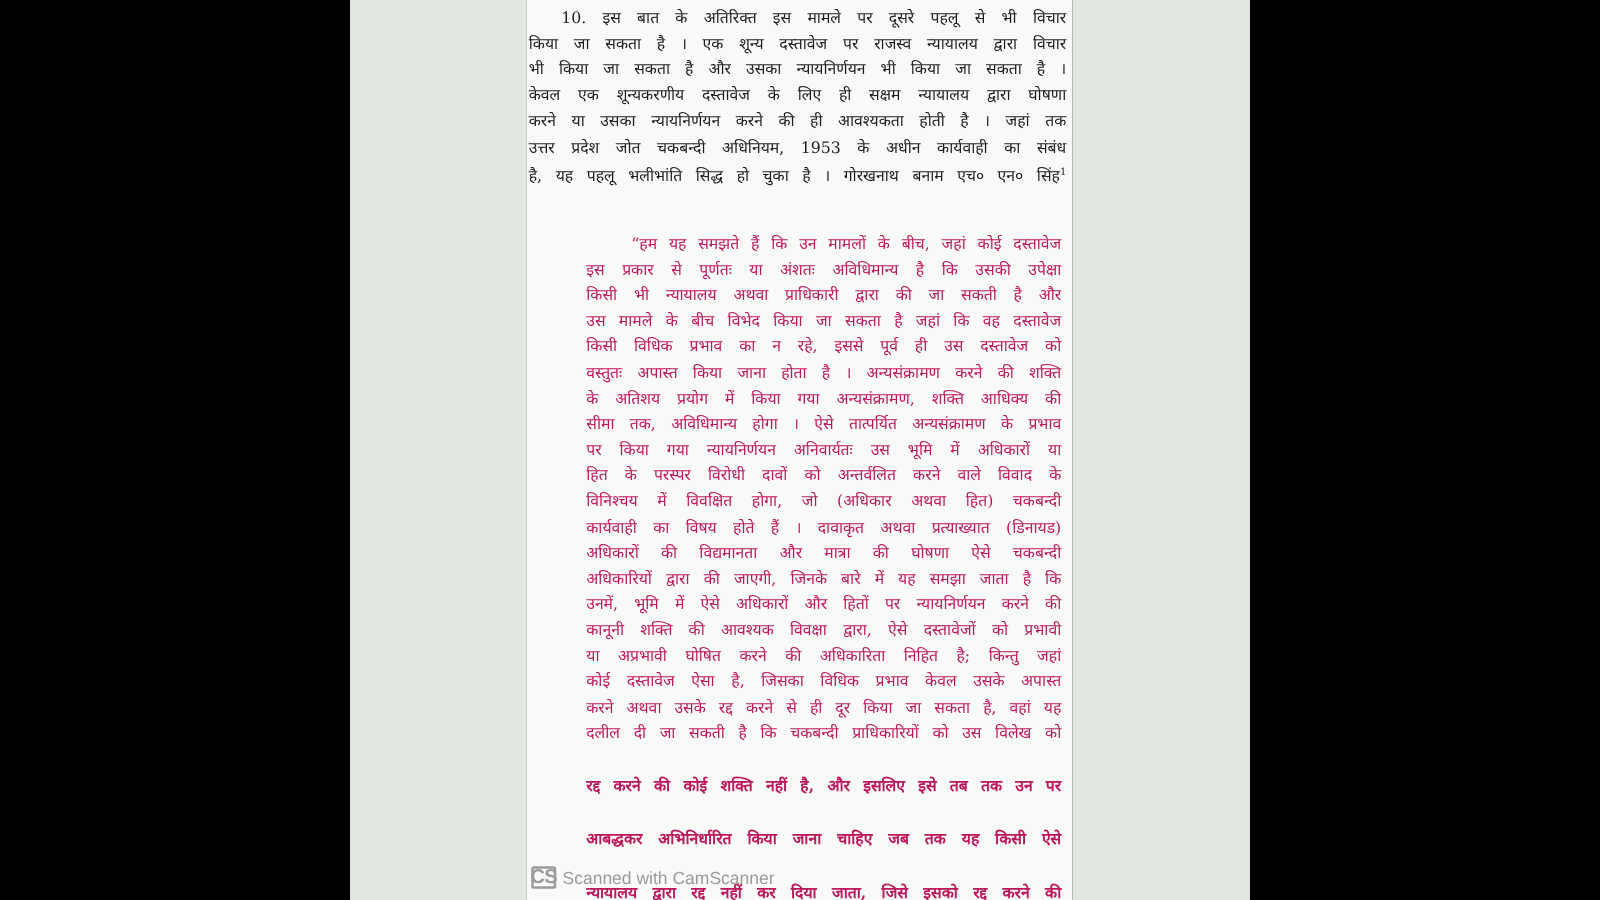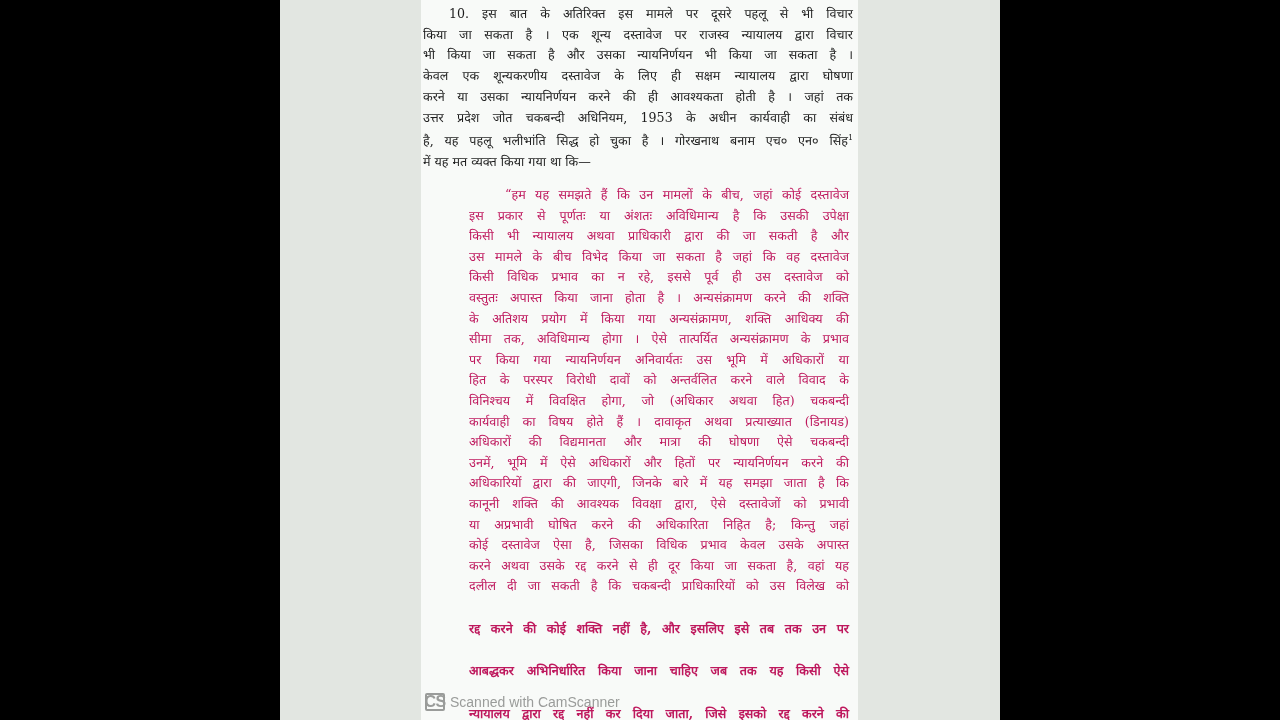--- a/index.html
+++ b/index.html
@@ -51,39 +51,38 @@
 
 <div class="page">
   <div class="para p1">
     <span class="line" style="padding-left:26px;">10. इस बात के अतिरिक्त इस मामले पर दूसरे पहलू से भी विचार</span>
     <span class="line">किया जा सकता है । एक  शून्य दस्तावेज पर राजस्व  न्यायालय द्वारा विचार</span>
     <span class="line">भी किया जा  सकता है और उसका  न्यायनिर्णयन भी  किया जा सकता है ।</span>
     <span class="line">केवल  एक शून्यकरणीय  दस्तावेज के लिए ही  सक्षम न्यायालय द्वारा घोषणा</span>
     <span class="line">करने या उसका  न्यायनिर्णयन करने की ही आवश्यकता होती है । जहां तक</span>
     <span class="line">उत्तर प्रदेश जोत चकबन्दी  अधिनियम, 1953 के  अधीन कार्यवाही का संबंध</span>
     <span class="line"><span>है, यह पहलू भलीभांति सिद्ध हो चुका है । गोरखनाथ बनाम एच० एन० सिंह</span><sup>1</sup></span>
-    <span class="line last">में यह मत व्यक्त किया गया था कि—</span>
   </div>
 
   <div class="quote">
     <span class="line" style="padding-left:36px;">“हम यह समझते हैं कि उन मामलों के बीच, जहां कोई दस्तावेज</span>
     <span class="line">इस  प्रकार से पूर्णतः या  अंशतः अविधिमान्य है  कि उसकी  उपेक्षा</span>
     <span class="line">किसी भी  न्यायालय अथवा प्राधिकारी  द्वारा की जा  सकती है और</span>
     <span class="line">उस मामले के बीच विभेद किया जा सकता है  जहां कि वह  दस्तावेज</span>
     <span class="line">किसी  विधिक प्रभाव  का न रहे,  इससे पूर्व ही  उस  दस्तावेज को</span>
     <span class="line">वस्तुतः अपास्त  किया जाना होता है । अन्यसंक्रामण  करने की शक्ति</span>
     <span class="line">के अतिशय  प्रयोग में किया  गया अन्यसंक्रामण,  शक्ति आधिक्य की</span>
     <span class="line">सीमा तक, अविधिमान्य होगा । ऐसे तात्पर्यित  अन्यसंक्रामण के प्रभाव</span>
     <span class="line">पर किया गया  न्यायनिर्णयन अनिवार्यतः  उस भूमि में  अधिकारों या</span>
     <span class="line">हित के  परस्पर विरोधी  दावों को अन्तर्वलित  करने वाले विवाद के</span>
     <span class="line">विनिश्चय में  विवक्षित होगा, जो  (अधिकार अथवा हित)  चकबन्दी</span>
     <span class="line">कार्यवाही का विषय होते हैं । दावाकृत अथवा प्रत्याख्यात  (डिनायड)</span>
     <span class="line">अधिकारों की  विद्यमानता  और  मात्रा की  घोषणा  ऐसे  चकबन्दी</span>
+    <span class="line">अधिकारियों द्वारा की जाएगी, जिनके बारे में यह समझा जाता है कि</span>
     <span class="line">उनमें, भूमि में ऐसे  अधिकारों और हितों  पर न्यायनिर्णयन करने की</span>
-    <span class="line">अधिकारियों द्वारा की जाएगी, जिनके बारे में यह समझा जाता है कि</span>
     <span class="line">कानूनी शक्ति की आवश्यक विवक्षा द्वारा, ऐसे दस्तावेजों को  प्रभावी</span>
     <span class="line">या अप्रभावी  घोषित करने की  अधिकारिता  निहित  है;  किन्तु जहां</span>
     <span class="line">कोई  दस्तावेज ऐसा है,  जिसका विधिक प्रभाव  केवल उसके अपास्त</span>
     <span class="line">करने अथवा उसके रद्द  करने से ही दूर  किया जा सकता है,  वहां यह</span>
     <span class="line">दलील दी जा सकती है कि चकबन्दी प्राधिकारियों को उस विलेख को</span>
     <span class="line bold">रद्द करने की कोई शक्ति नहीं है, और इसलिए इसे तब तक  उन पर</span>
     <span class="line bold">आबद्धकर अभिनिर्धारित किया जाना चाहिए जब तक  यह किसी ऐसे</span>
     <span class="line bold">न्यायालय द्वारा रद्द नहीं कर दिया  जाता, जिसे इसको रद्द  करने की</span>
     <span class="line last bold">शक्ति (होती) हो ।”</span>
   </div>

